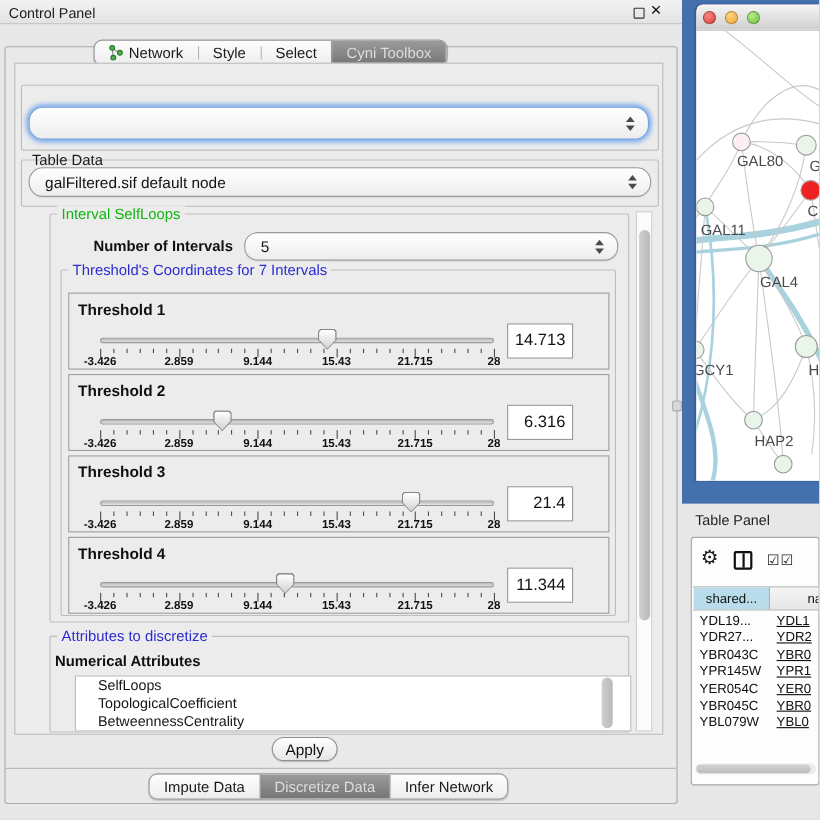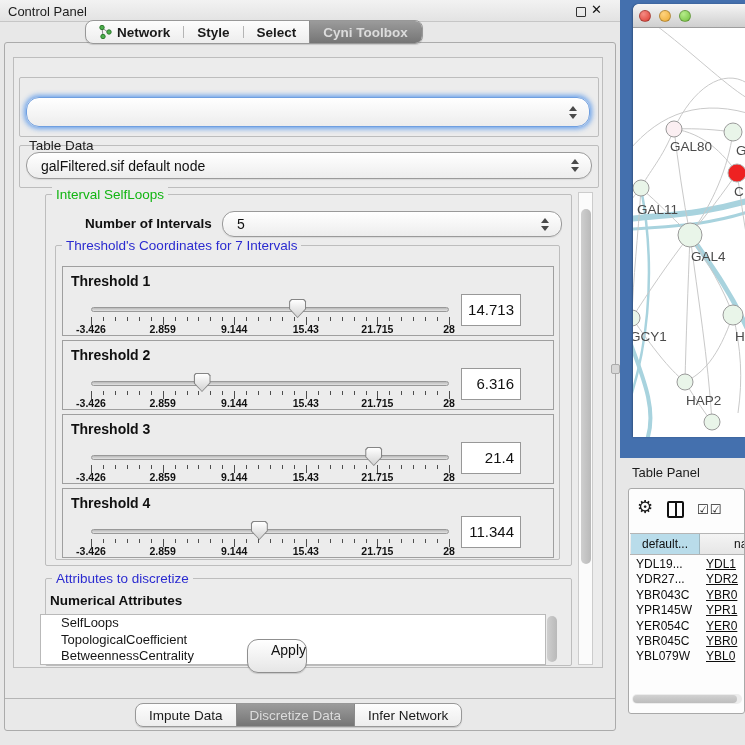--- a/index.html
+++ b/index.html
@@ -89,21 +89,21 @@
 
 <div id="root">
 
   <div class="abs" id="cp-titlebar"></div>
   <div class="abs" id="cp-title">Control Panel</div>
   <div class="abs" id="float-icon"></div>
   <div class="abs" id="close-icon">✕</div>
 
   <div class="abs" id="cp-outer"></div>
 
-  <div class="abs tabstrip" style="left:85px;top:20px;font-weight:bold;">
+  <div class="abs tabstrip" style="left:85px;top:36px;">
     <div class="tab">
       <span style="line-height:0;">
         <svg width="13" height="14" viewBox="0 0 13 14">
             <line x1="3" y1="3" x2="9" y2="7" stroke="#8a8a8a"></line>
             <line x1="3" y1="3" x2="4" y2="11" stroke="#8a8a8a"></line>
             <circle cx="3" cy="2.5" r="2.2" fill="#4cae4c" stroke="#2d7a2d"></circle>
             <circle cx="10" cy="7" r="2.2" fill="#4cae4c" stroke="#2d7a2d"></circle>
             <circle cx="4" cy="11.5" r="2.2" fill="#4cae4c" stroke="#2d7a2d"></circle>
           </svg>
       </span>
@@ -341,30 +341,30 @@
       </div>
     </div>
 
   <div class="abs vsb" style="left:578px;top:192px;width:15px;height:473px;">
     <div class="vsb-thumb" style="top:16px;height:355px;"></div>
   </div>
 
   <div class="abs group" style="left:45px;top:578px;width:527px;height:88px;"></div>
   <div class="grouplabel glabel-blue abs" style="left:52px;top:571px;">Attributes to discretize</div>
   <div class="abs" style="left:50px;top:593px;font-size:13.5px;font-weight:bold;color:#101010;">Numerical Attributes</div>
-  <div class="abs" id="attr-list" style="left:40px;top:614px;width:506px;height:51px;">
+  <div class="abs" id="attr-list" style="left:68px;top:614px;width:506px;height:51px;">
       <div class="attr-item">SelfLoops</div>
       <div class="attr-item">TopologicalCoefficient</div>
       <div class="attr-item">BetweennessCentrality</div>
     </div>
   <div class="abs vsb" style="left:545px;top:615px;width:12px;height:49px;border:none;background:transparent;">
     <div class="vsb-thumb" style="top:1px;height:46px;"></div>
   </div>
 
-  <div class="abs button" style="left:247px;top:639px;width:60px;height:34px;text-align:right;">Apply</div>
+  <div class="abs button" style="left:247px;top:670px;width:60px;height:22px;">Apply</div>
 
   <div class="abs" style="left:5px;top:698px;width:610px;height:1px;background:#b5b5b5;"></div>
 
   <div class="abs tabstrip" style="left:135px;top:703px;">
     <div class="tab">
         <span>Impute Data</span>
       </div>
     <div class="tab sel">
         <span>Discretize Data</span>
       </div>
@@ -440,21 +440,21 @@
 
   <div class="abs" id="table-dock">
     <div class="abs" id="tp-title">Table Panel</div>
     <div class="abs" id="tp-panel">
       <div class="abs" id="gear-icon">⚙</div>
       <div class="abs" id="cols-icon">
           <i></i>
         </div>
       <div class="abs" id="checks-icon">☑☑</div>
       <div class="abs" id="tp-header">
-        <div class="abs" id="tp-h1">default...</div>
+        <div class="abs" id="tp-h1">shared...</div>
         <div class="abs" id="tp-h2">na</div>
       </div>
       <div class="abs" id="tp-rows">
           <div class="trow" style="top:0.0px;">
             <span class="c1">YDL19...</span>
             <span class="c2">YDL1</span>
           </div>
           <div class="trow" style="top:15.4px;">
             <span class="c1">YDR27...</span>
             <span class="c2">YDR2</span>

